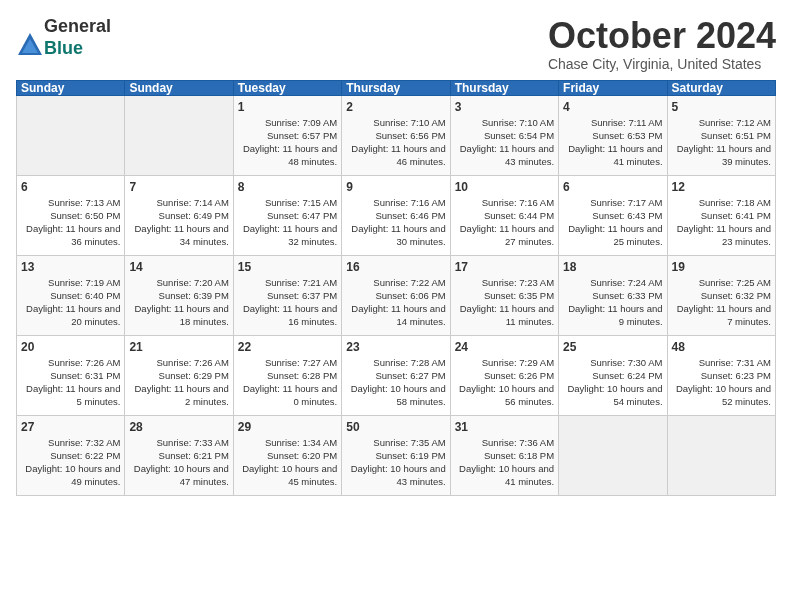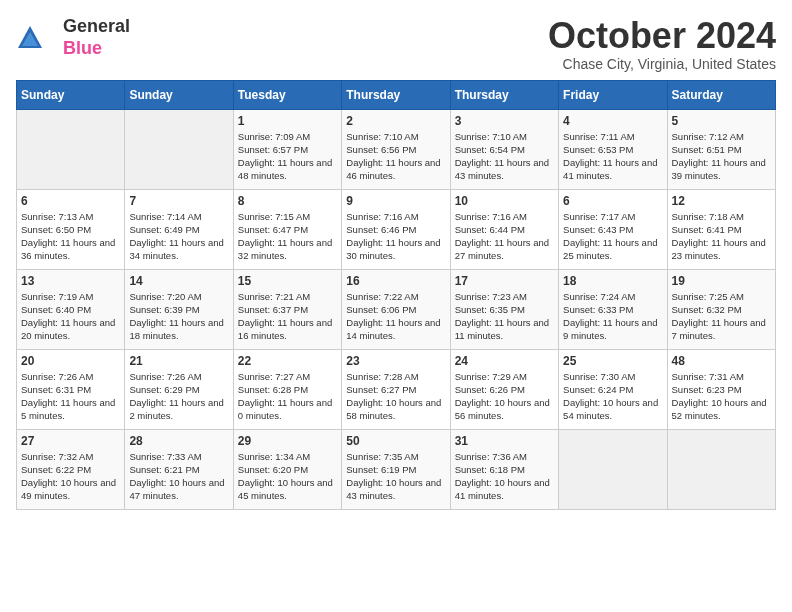--- a/index.html
+++ b/index.html
@@ -11,44 +11,43 @@
       padding: 16px;
     }
     .header {
       display: flex;
       justify-content: space-between;
       align-items: flex-start;
       margin-bottom: 8px;
     }
     .logo {
       display: flex;
-      align-items: center;
-      gap: 19px;
+      align-items: flex-end;
+      gap: 0;
     }
     .logo-text {
       display: flex;
       flex-direction: column;
       line-height: 1.2;
     }
     .logo-general {
       font-size: 18px;
       font-weight: bold;
       color: #333;
     }
     .logo-blue {
       font-size: 18px;
       font-weight: bold;
-      color: #ec4899;
+      color: #0f766e;
     }
     .logo-icon {
       width: 28px;
       height: 28px;
     }
     .title-block {
-      text-align: right;
     }
     .month-title {
       font-size: 36px;
       font-weight: bold;
       color: #333;
       line-height: 1.1;
     }
     .subtitle {
       font-size: 14px;
       color: #555;
@@ -56,21 +55,21 @@
     table {
       width: 100%;
       border-collapse: collapse;
       table-layout: fixed;
     }
     thead tr th {
       background: #2a6bb5;
       color: #fff;
       font-size: 12px;
       font-weight: bold;
-      padding: 7px 4px;
+      padding: 0 4px;
       text-align: left;
       border: 1px solid #1a5aa0;
     }
     tbody tr td {
       border: 1px solid #ccc;
       vertical-align: top;
       padding: 4px;
       font-size: 10px;
       color: #333;
       height: 80px;
@@ -85,20 +84,21 @@
       font-size: 12px;
       font-weight: bold;
       color: #333;
       display: block;
       margin-bottom: 2px;
     }
     .day-info {
       font-size: 9.5px;
       color: #333;
       line-height: 1.4;
+      text-align: right;
     }
     .empty-cell {
       background: #f0f0f0 !important;
     }
   </style>
 </head>
 <body>
 
 <div class="header">
   <div class="logo">

